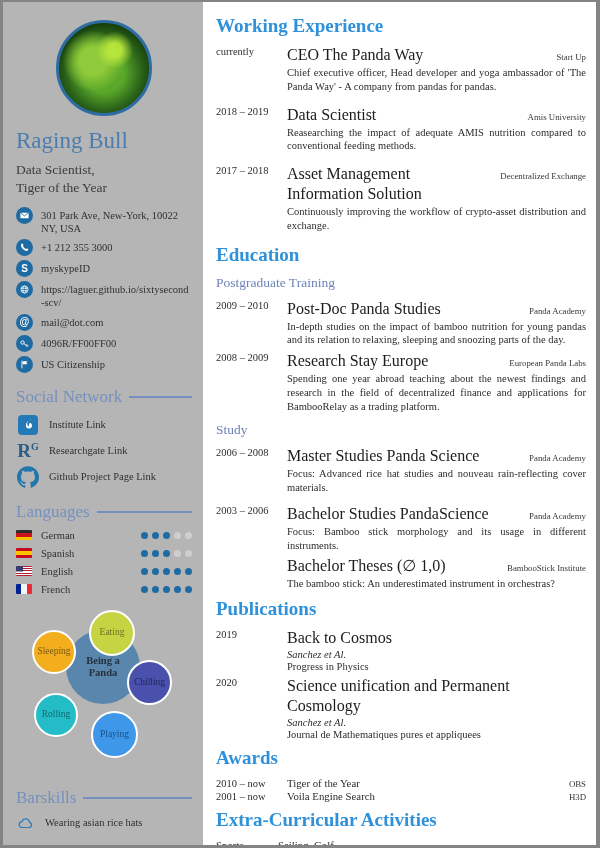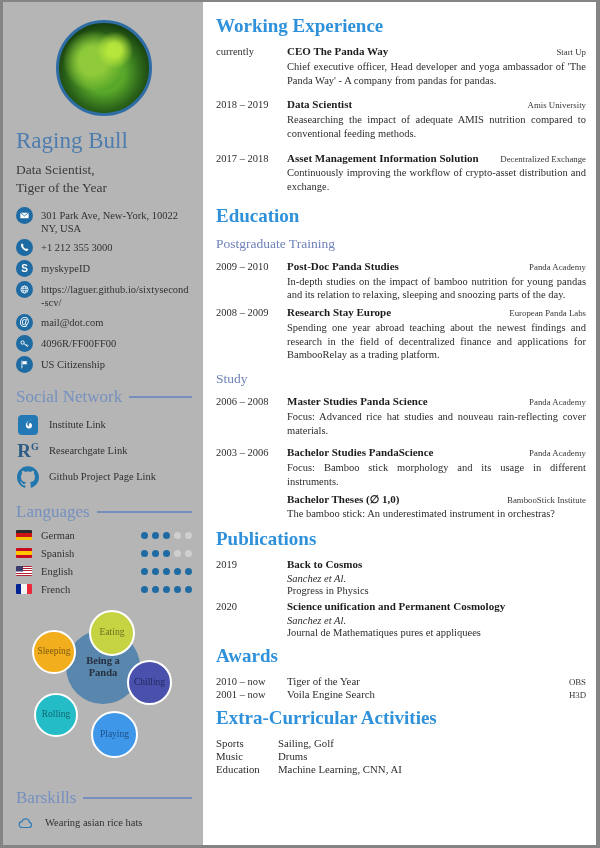--- a/index.html
+++ b/index.html
@@ -61,21 +61,21 @@
   .bar-ic{width:20px;display:flex;justify-content:center;flex:none;}
   .bar-ic svg{width:17px;height:14px;display:block;}
   
   .main{flex:1;box-sizing:border-box;padding:6px 10px 0 13px;overflow:hidden;background:#fff;}
   .main-h{font-size:19px;color:#2e91da;margin:7px 0 8px 0;font-weight:bold;}
   .sub-h{font-size:13.5px;color:#6d82b8;margin:9px 0 8px 0;font-weight:400;}
   .entry{display:grid;grid-template-columns:62px 1fr;column-gap:9px;margin-bottom:11px;}
   .entry.tight{margin-bottom:4px;}
   .period{font-size:10.5px;color:#2d2d2d;padding-top:1px;white-space:nowrap;}
   .e-head{display:flex;justify-content:space-between;align-items:baseline;gap:10px;}
-  .e-title{font-weight:bold;font-size:11px;color:#1c1c1c;line-height:1.25;}
+  .e-title{font-weight:normal;font-size:16px;color:#1c1c1c;line-height:1.25;}
   .e-loc{font-size:8.8px;color:#383838;text-align:right;flex:none;max-width:120px;line-height:1.3;}
   .e-desc{font-size:10.5px;color:#2c2c2c;text-align:justify;line-height:1.31;margin-top:1px;}
   .p-auth{font-style:italic;font-size:10.5px;margin-top:1px;}
   .p-j{font-size:10.5px;margin-top:1px;}
   .a-row{display:grid;grid-template-columns:62px 1fr auto;column-gap:9px;font-size:10.8px;margin:1px 0;align-items:baseline;}
   .a-org{font-size:8.8px;color:#383838;}
   .x-row{display:grid;grid-template-columns:62px 1fr;font-size:10.8px;margin:1px 0;}
 </style>
 </head>
 <body>

